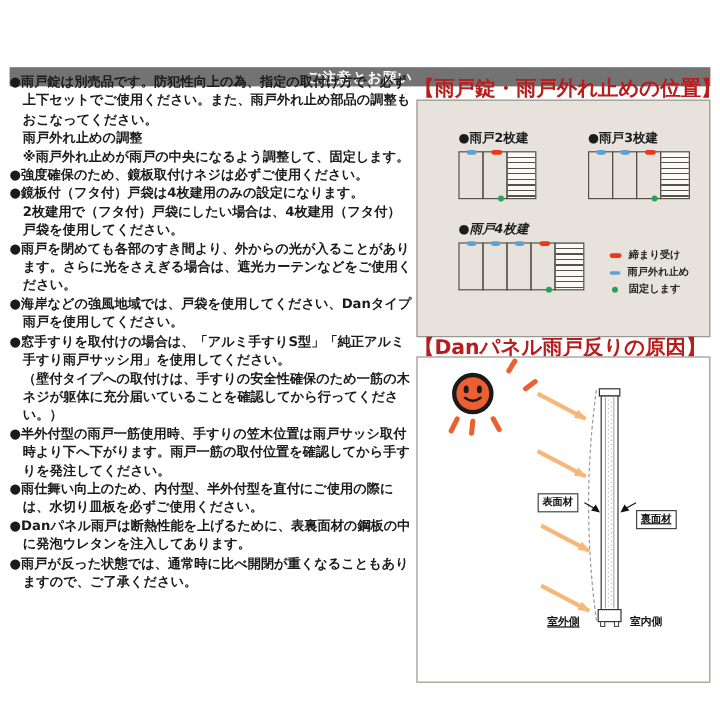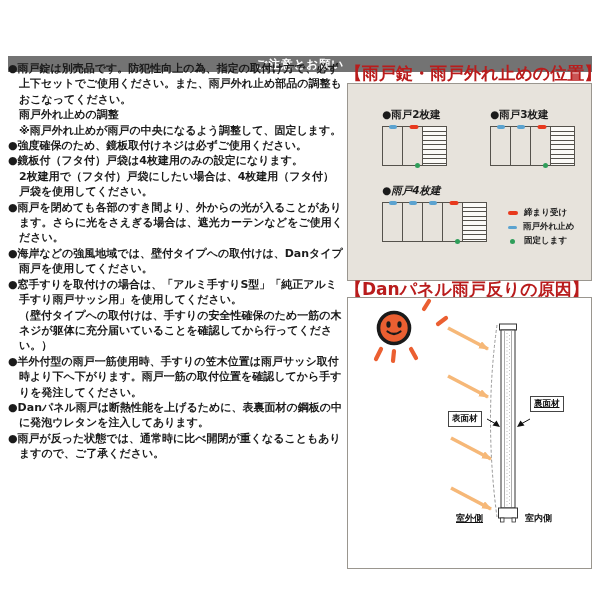--- a/index.html
+++ b/index.html
@@ -67,24 +67,25 @@
 </div>
 
 <div class="notes">
   <p class="b">●雨戸錠は別売品です。防犯性向上の為、指定の取付け方で、必ず上下セットでご使用ください。また、雨戸外れ止め部品の調整もおこなってください。</p>
   <p class="s gap">雨戸外れ止めの調整</p>
   <p class="s">※雨戸外れ止めが雨戸の中央になるよう調整して、固定します。</p>
   <p class="b gap">●強度確保のため、鏡板取付けネジは必ずご使用ください。</p>
   <p class="b">●鏡板付（フタ付）戸袋は4枚建用のみの設定になります。</p>
   <p class="s">2枚建用で（フタ付）戸袋にしたい場合は、4枚建用（フタ付）戸袋を使用してください。</p>
   <p class="b">●雨戸を閉めても各部のすき間より、外からの光が入ることがあります。さらに光をさえぎる場合は、遮光カーテンなどをご使用ください。</p>
-  <p class="b">●海岸などの強風地域では、壁付タイプへの取付けは、Danタイプ雨戸を使用してください。</p>
+  <p class="b">●海岸などの強風地域では、戸袋を使用してください、Danタイプ雨戸を使用してください。</p>
   <p class="b">●窓手すりを取付けの場合は、「アルミ手すりS型」「純正アルミ手すり雨戸サッシ用」を使用してください。</p>
   <p class="s">（壁付タイプへの取付けは、手すりの安全性確保のため一筋の木ネジが躯体に充分届いていることを確認してから行ってください。）</p>
   <p class="b">●半外付型の雨戸一筋使用時、手すりの笠木位置は雨戸サッシ取付時より下へ下がります。雨戸一筋の取付位置を確認してから手すりを発注してください。</p>
+  <p class="b">●雨仕舞い向上のため、内付型、半外付型を直付にご使用の際には、水切り皿板を必ずご使用ください。</p>
   <p class="b gap">●Danパネル雨戸は断熱性能を上げるために、表裏面材の鋼板の中に発泡ウレタンを注入してあります。</p>
   <p class="b">●雨戸が反った状態では、通常時に比べ開閉が重くなることもありますので、ご了承ください。</p>
 </div>
 
 <div class="sec-title" style="left:345px; top:62px;">【雨戸錠・雨戸外れ止めの位置】</div>
 
 <div class="pos-box">
 
   <div class="shutter" style="left:34px; top:24px;">
     <div class="sh-label">●雨戸2枚建</div>
@@ -201,17 +202,17 @@
 
     <g stroke="#111" stroke-width="1">
       <line x1="139" y1="121" x2="148" y2="126"></line>
       <path d="M 152 129 L 144.5 127.5 L 148.5 122.5 Z" fill="#111" stroke="none"></path>
       <line x1="182" y1="121" x2="173" y2="126"></line>
       <path d="M 169 129 L 176.5 127.5 L 172.5 122.5 Z" fill="#111" stroke="none"></path>
     </g>
   </svg>
 
   <div class="tag-label" style="left:100px; top:113px;">表面材</div>
-  <div class="tag-label" style="left:182px; top:98px;text-decoration:underline;">裏面材</div>
+  <div class="tag-label" style="left:182px; top:127px;text-decoration:underline;">裏面材</div>
 
   <div class="side-label" style="left:108px; top:214px;text-decoration:underline;">室外側</div>
   <div class="side-label" style="left:177px; top:214px;">室内側</div>
 </div>
 
 </body></html>

